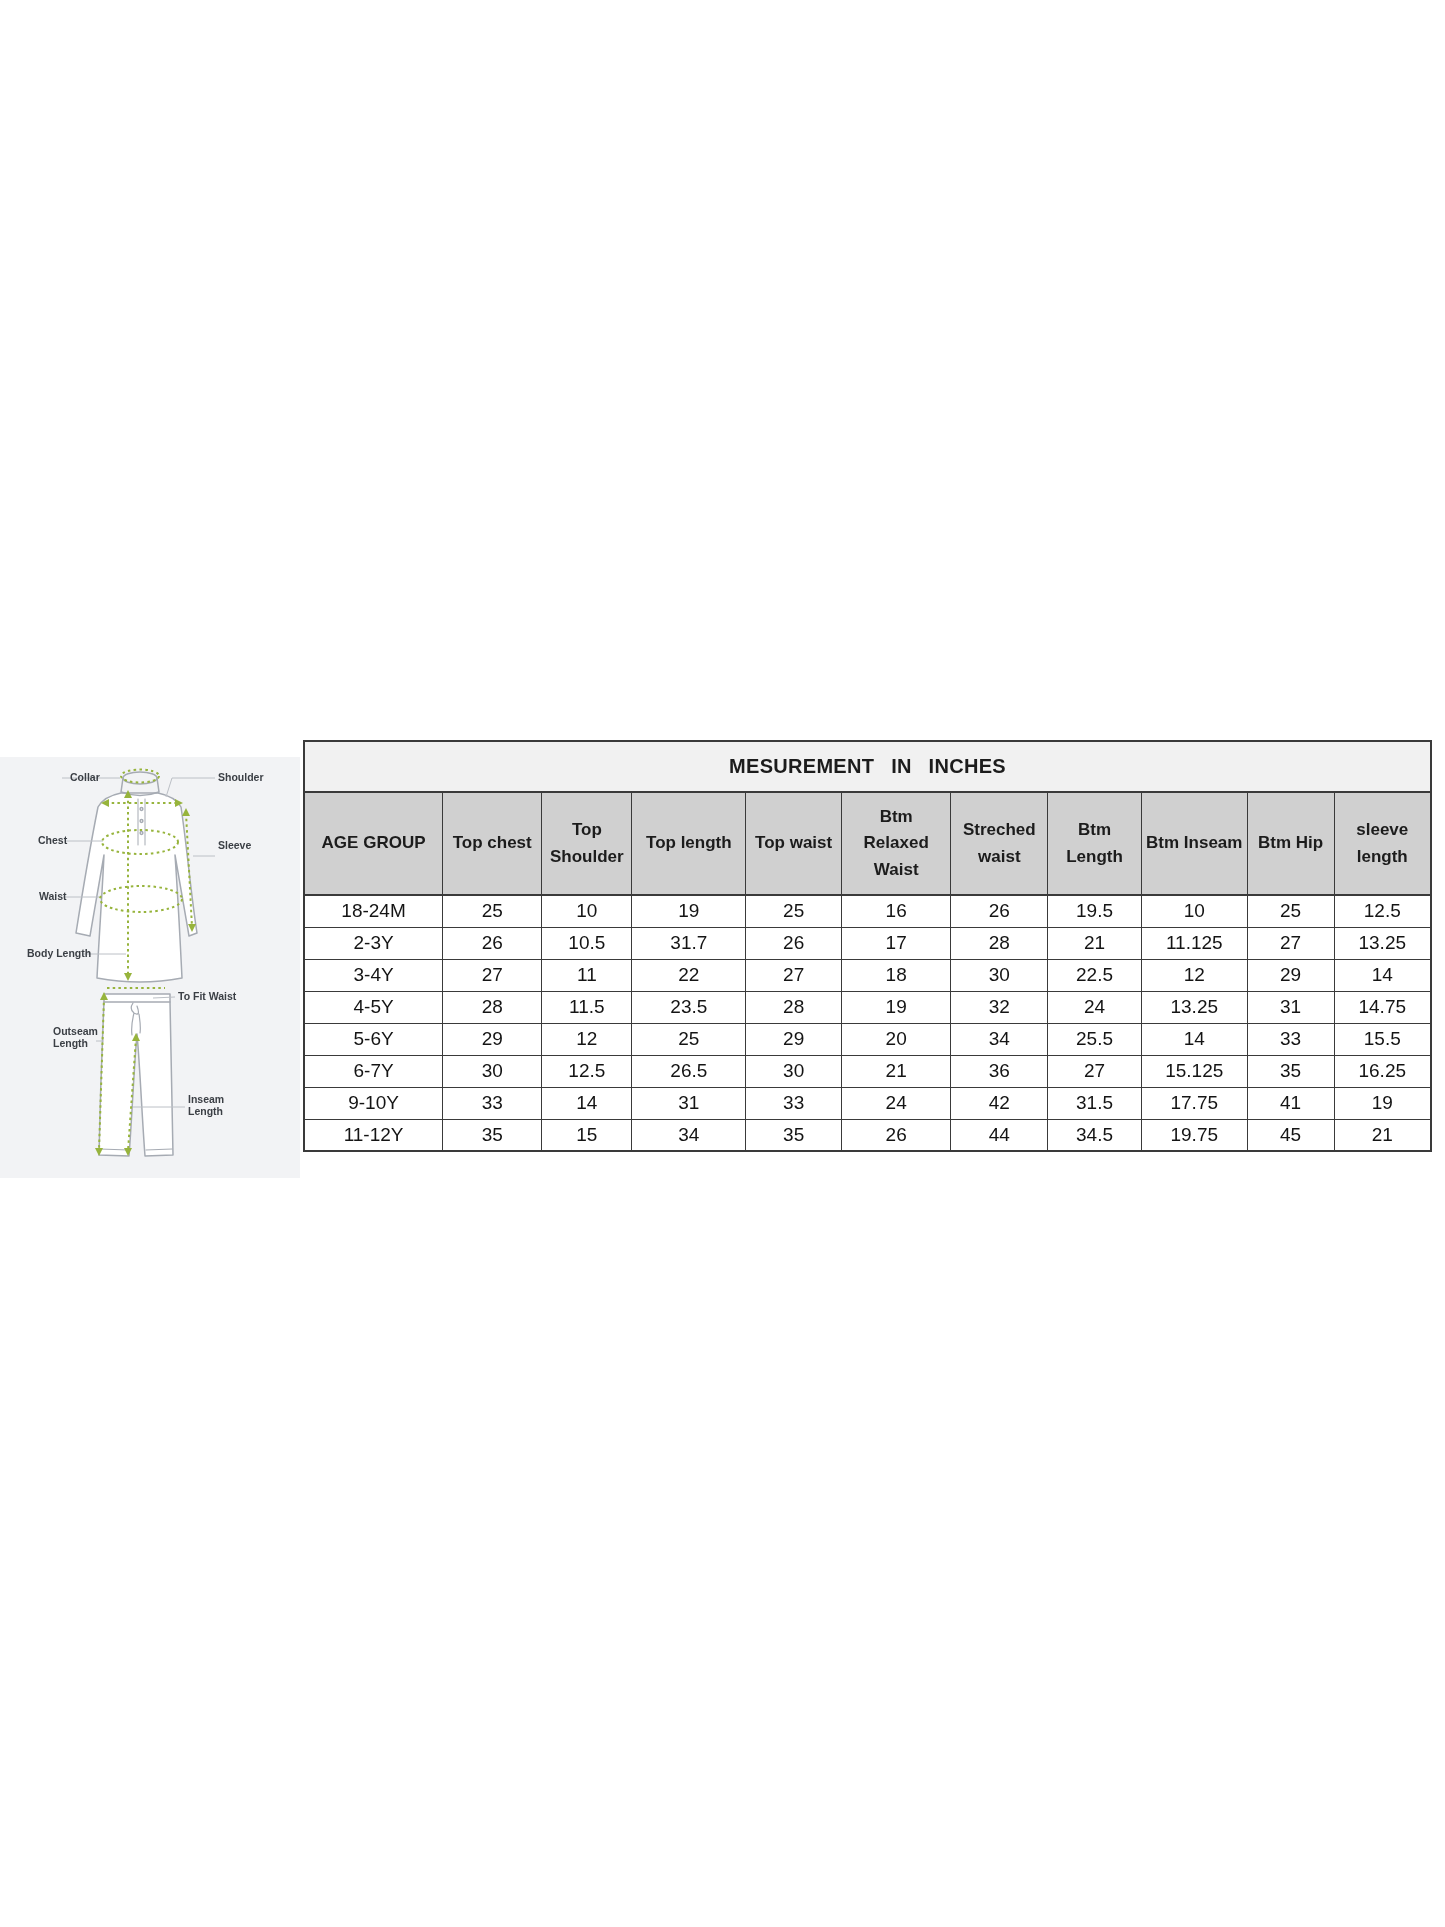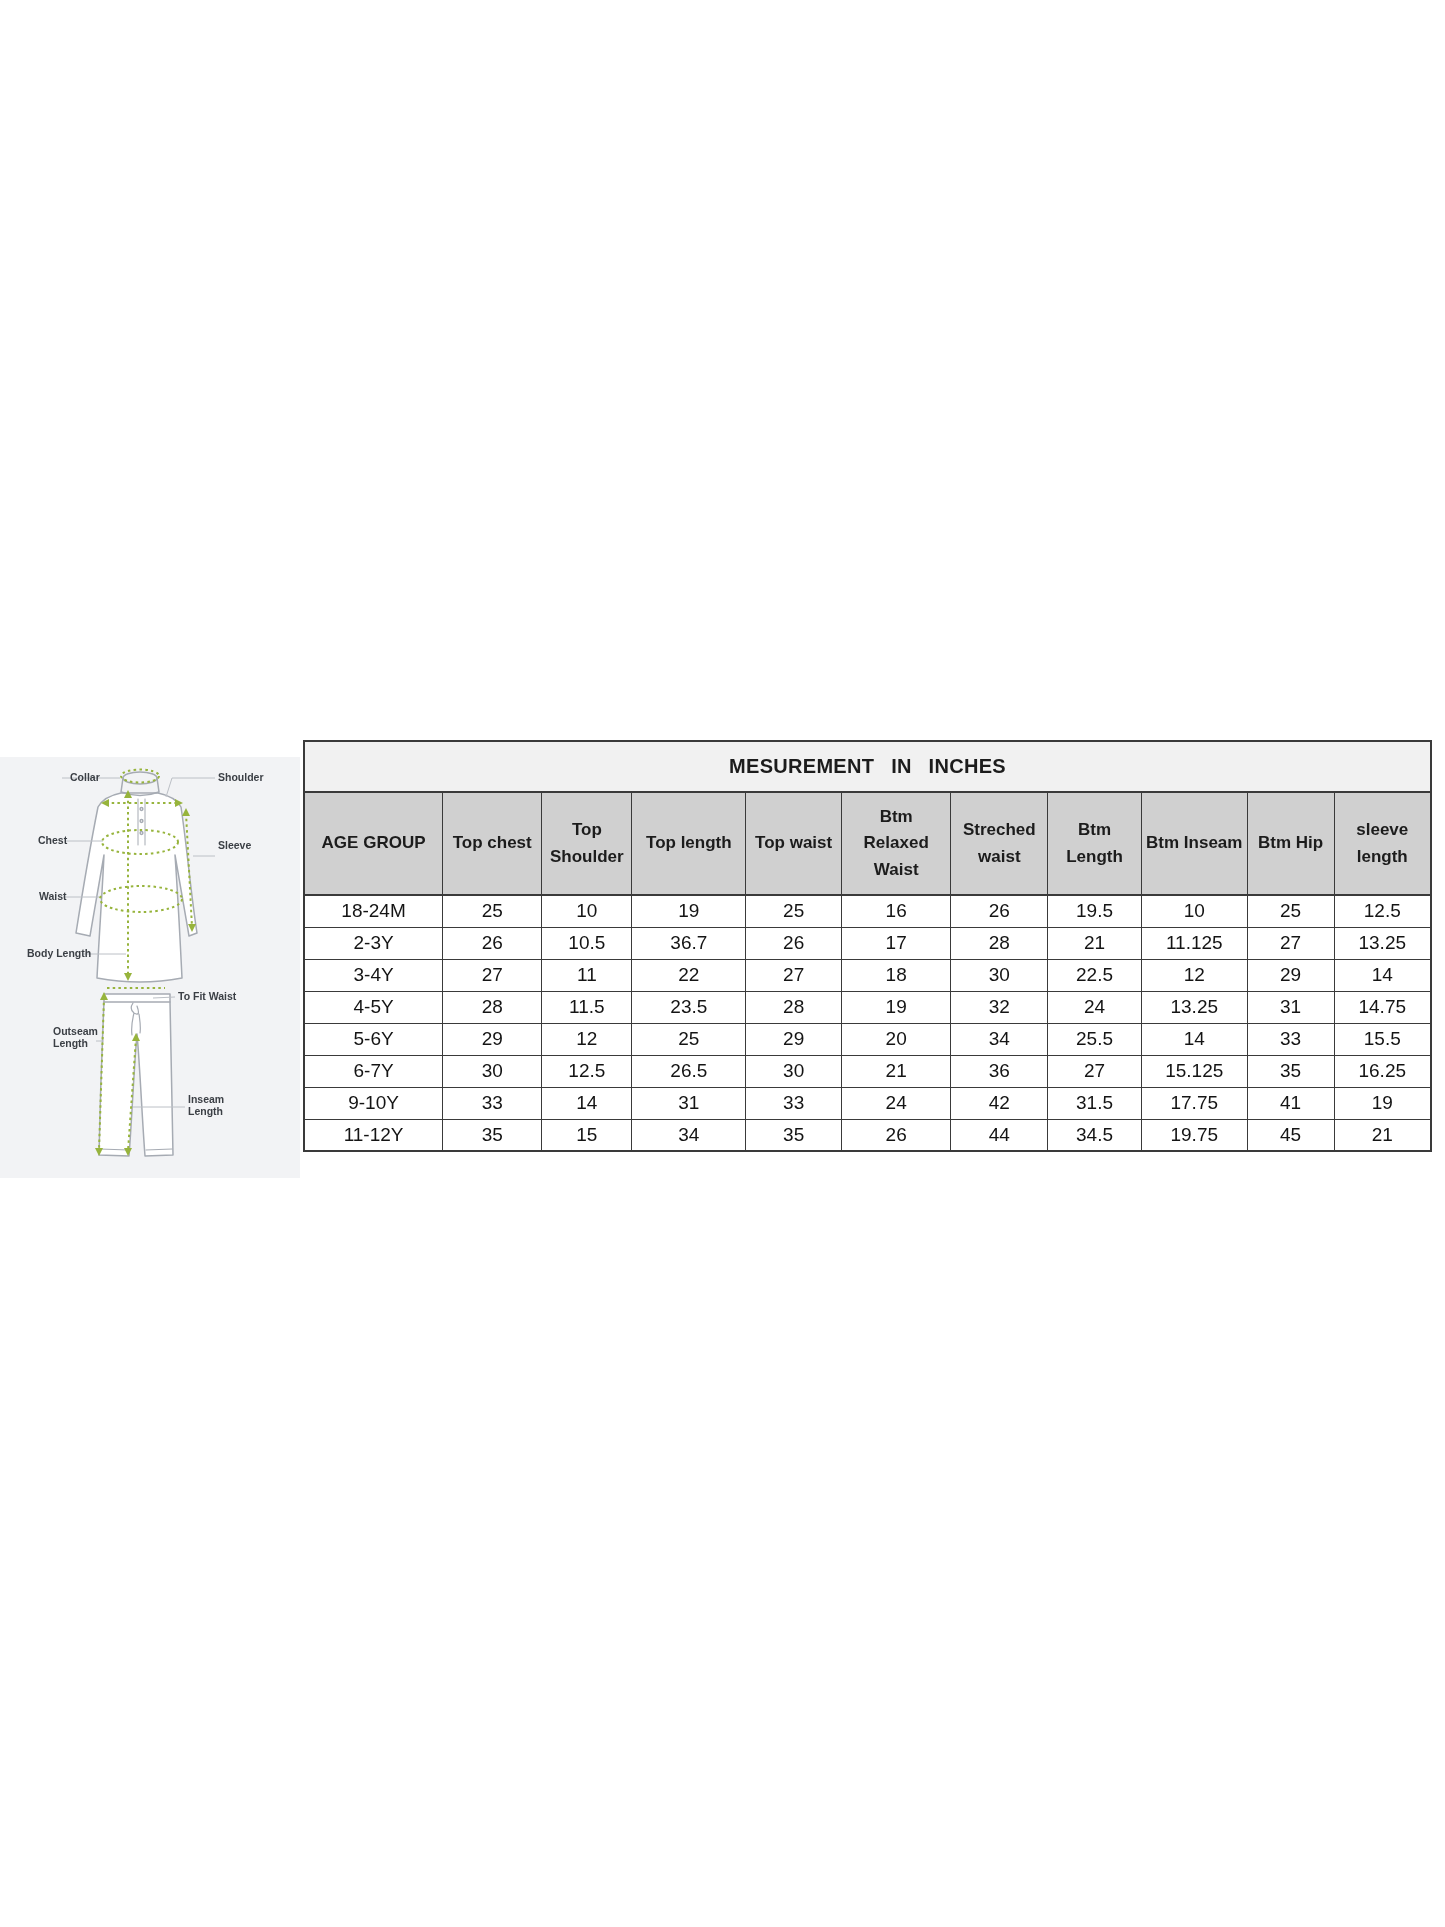--- a/index.html
+++ b/index.html
@@ -191,21 +191,21 @@
           <td>26</td>
           <td>19.5</td>
           <td>10</td>
           <td>25</td>
           <td>12.5</td>
         </tr>
         <tr>
           <td>2-3Y</td>
           <td>26</td>
           <td>10.5</td>
-          <td>36.7</td>
+          <td>31.7</td>
           <td>26</td>
           <td>17</td>
           <td>28</td>
           <td>21</td>
           <td>11.125</td>
           <td>27</td>
           <td>13.25</td>
         </tr>
         <tr>
           <td>3-4Y</td>

